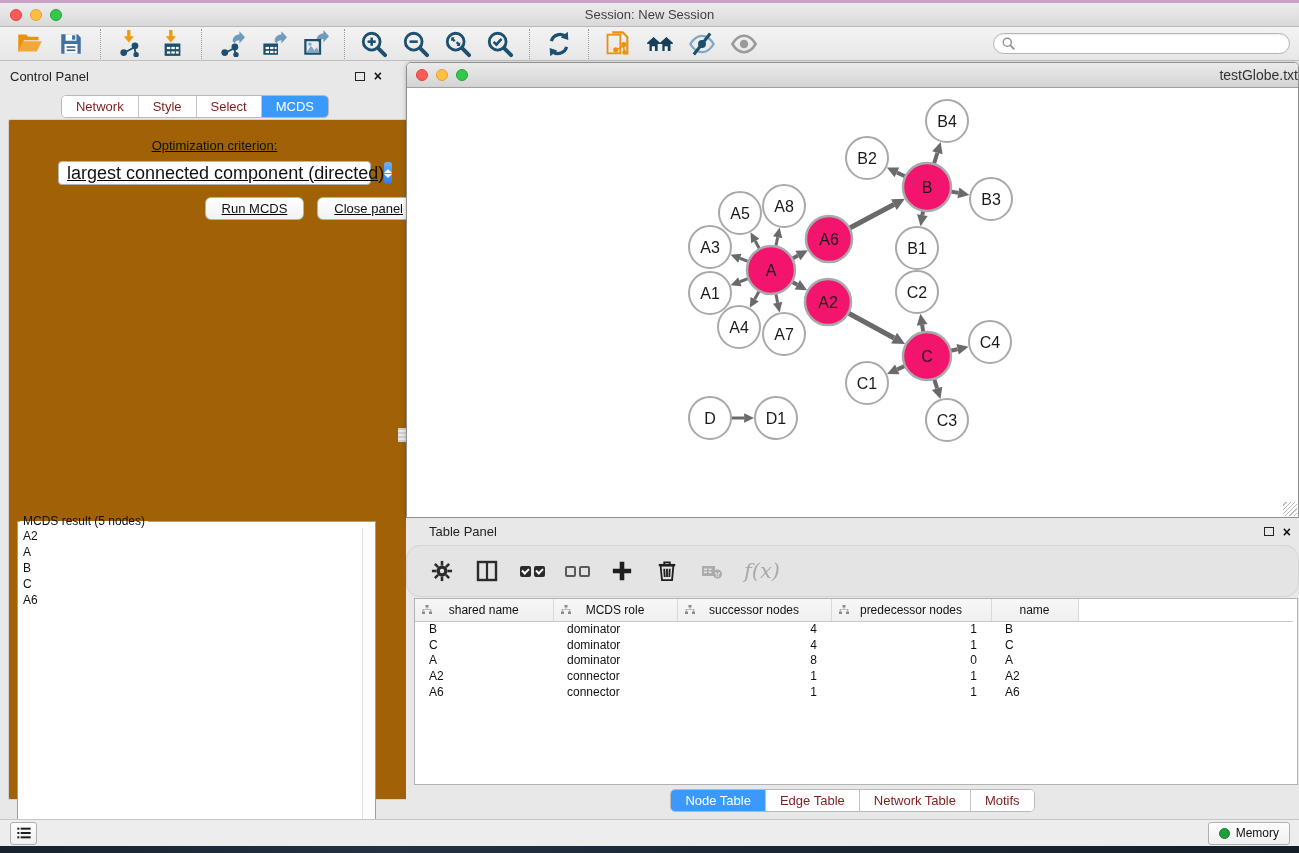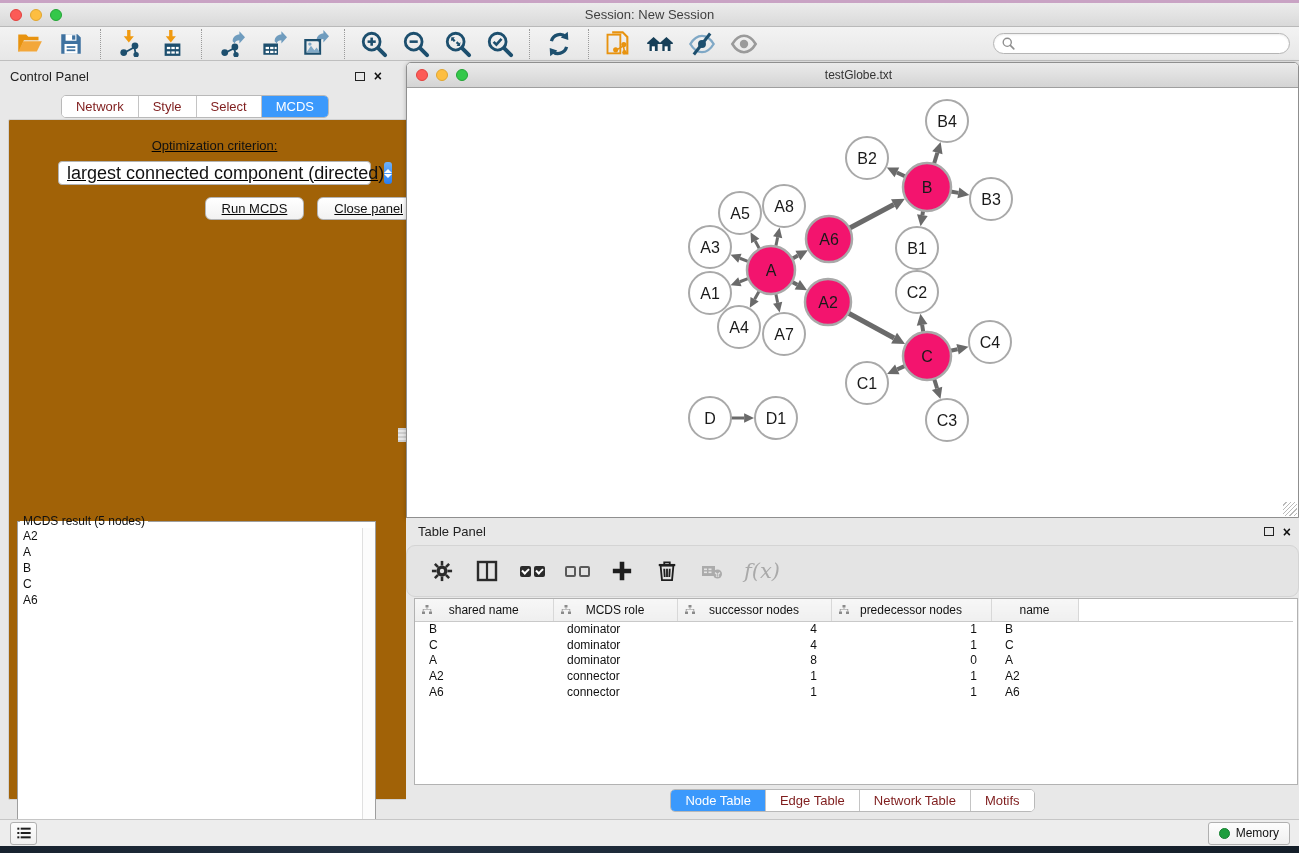--- a/index.html
+++ b/index.html
@@ -80,30 +80,30 @@
   .hsplit-handle { position:absolute; left:845px; top:514px; width:14px; height:6px;
     background:repeating-linear-gradient(90deg,#cfcfcf,#cfcfcf 2px,#e8e8e8 2px,#e8e8e8 4px); }
 
   
   .net-window { position:absolute; left:406px; top:62px; width:893px; height:456px;
     border:1px solid #8f8f8f; border-radius:5px 5px 0 0; background:#fff;
     box-shadow:0 1px 4px rgba(0,0,0,.25); }
   .net-titlebar { height:25px; background:linear-gradient(#ebebeb,#d4d4d4); border-bottom:1px solid #9f9f9f;
     border-radius:4px 4px 0 0; display:flex; align-items:center; position:relative; }
   .net-titlebar .traffic { margin-left:9px; }
-  .net-title { position:absolute; left:12px; right:0; text-align:center; font-size:12px; color:#333; }
+  .net-title { position:absolute; left:12px; right:0; text-align:right; font-size:14px; color:#333; }
   .net-canvas { position:relative; width:891px; height:429px; background:#fff; overflow:hidden; }
   .net-canvas svg { position:absolute; left:0; top:0; }
   .resize-grip { position:absolute; right:1px; bottom:1px; width:14px; height:14px;
     background:repeating-linear-gradient(135deg,transparent,transparent 2px,#a9a9a9 2px,#a9a9a9 3px); opacity:.8; }
 
   
   .table-panel { position:absolute; left:406px; top:518px; width:893px; height:301px; background:#e8e8e8; }
   .tp-toolbar { position:absolute; left:0px; top:27px; width:893px; height:52px;
-    background:#e4e4e4; border:1px solid #d4d4d4; border-radius:9px;
+    background:#e4e4e4; border:1px solid #d4d4d4; border-radius:14px;
     display:flex; align-items:center; gap:19px; padding-left:22px; }
   .tp-btn { display:flex; align-items:center; justify-content:center; width:26px; height:26px; cursor:pointer; }
   .fx-label { font-family:"DejaVu Serif","Liberation Serif",serif; font-style:italic; font-size:21px; color:#a9a9a9; }
   .cb-pair { display:flex; gap:3px; }
   .cb { width:11px; height:11px; border-radius:2px; }
   .cb.checked { background:#2b2b2b; position:relative; }
   .cb.checked::after { content:""; position:absolute; left:2px; top:2px; width:5px; height:3px;
     border-left:2px solid #fff; border-bottom:2px solid #fff; transform:rotate(-45deg); }
   .cb.empty { border:2px solid #5a5a5a; background:transparent; }
 
@@ -455,21 +455,21 @@
           <text x="710" y="417" text-anchor="middle" dy=".35em" font-size="16" fill="#1a1a1a" font-family="&quot;Liberation Sans&quot;,&quot;DejaVu Sans&quot;,sans-serif">D</text>
           <circle cx="776" cy="417" r="21" fill="#ffffff" stroke="#a9a9a9" stroke-width="2"></circle>
           <text x="776" y="417" text-anchor="middle" dy=".35em" font-size="16" fill="#1a1a1a" font-family="&quot;Liberation Sans&quot;,&quot;DejaVu Sans&quot;,sans-serif">D1</text>
         </svg>
       <div class="resize-grip"></div>
     </div>
   </div>
 
   <div class="table-panel">
     <div class="panel-head" style="height:27px;">
-      <span class="panel-title" style="margin-left:12px;">Table Panel</span>
+      <span class="panel-title" style="margin-left:23px;">Table Panel</span>
       <span class="panel-icons">
         <span class="float-box"></span>
         <span class="close-x">×</span>
       </span>
     </div>
     <div class="tp-toolbar">
       <div class="tp-btn">
         <svg width="22" height="22" viewBox="0 0 24 24">
             <g fill="#2b2b2b">
               <circle cx="12" cy="12" r="6"></circle>

